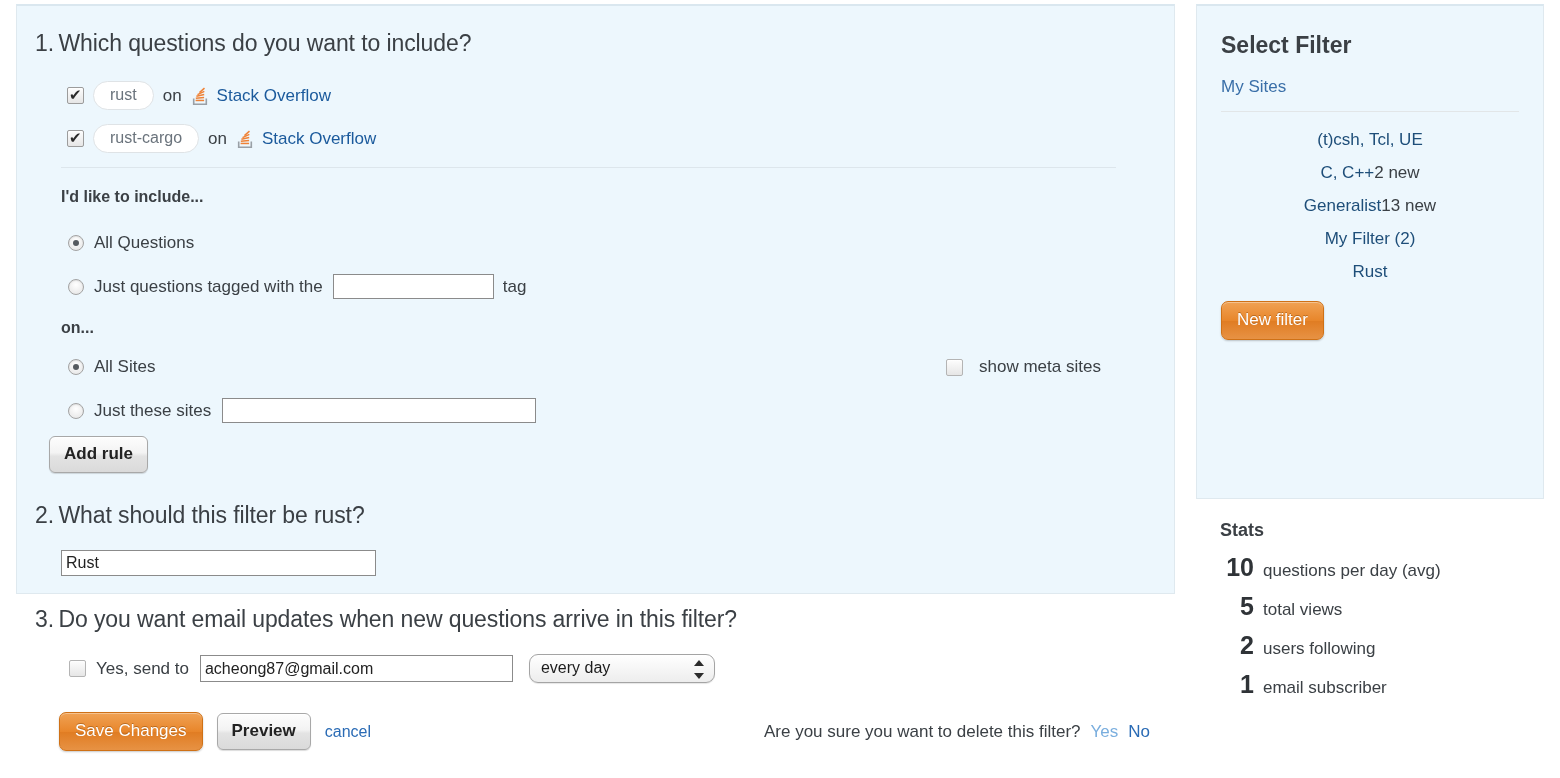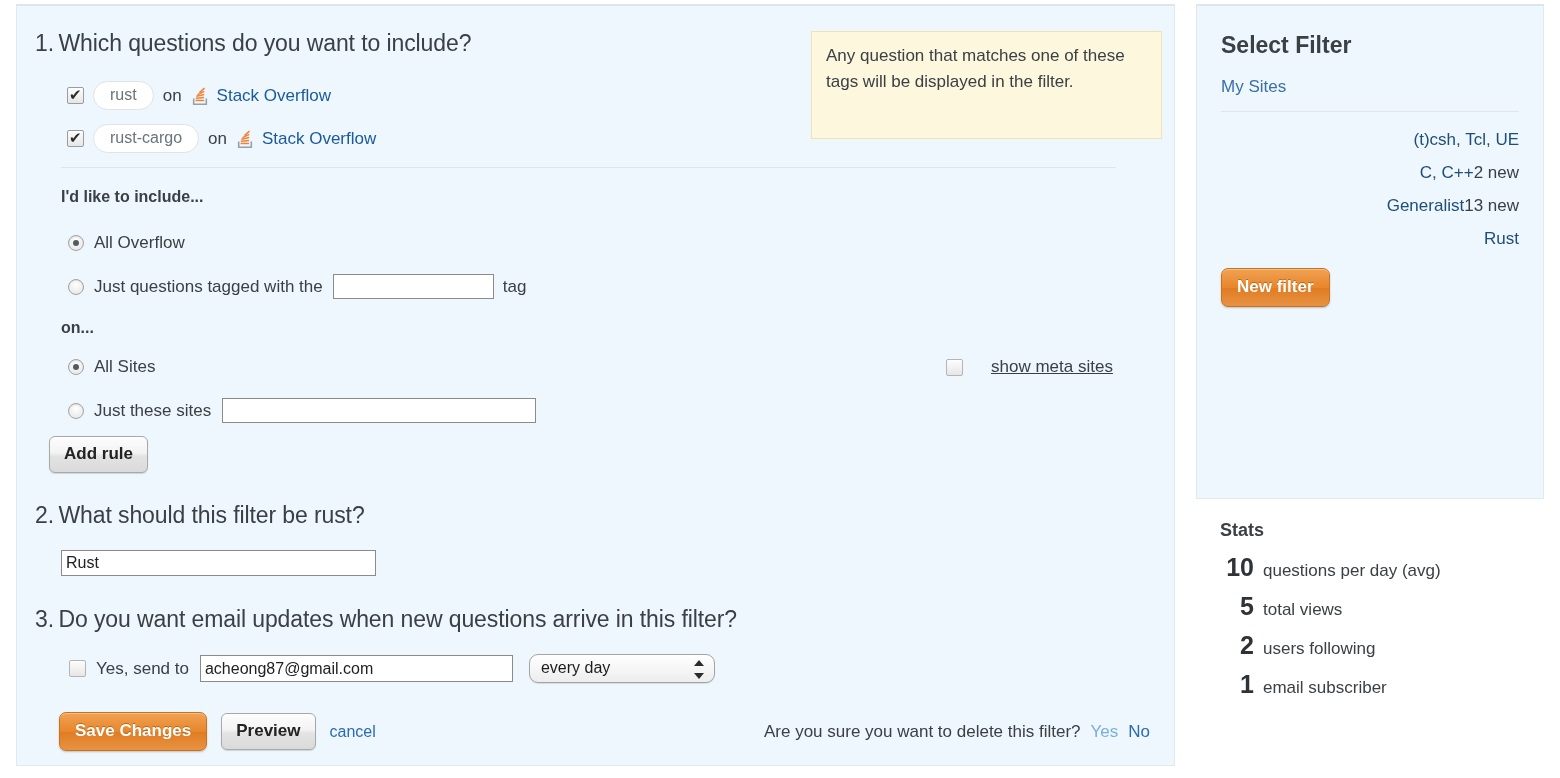--- a/index.html
+++ b/index.html
@@ -14,21 +14,21 @@
     width: 1560px;
     height: 778px;
     background: #ffffff;
     overflow: hidden;
   }
 
   
   .panel-main {
     position: absolute;
     left: 16px; top: 4px;
-    width: 1159px; height: 762px;
+    width: 1159px; height: 590px;
     background: #edf7fd;
     border: 1px solid #dfe9ef;
     border-top: 2px solid #dae7ef;
   }
 
   .q-heading {
     font-size: 23px;
     color: #3b4045;
     font-weight: 400;
     letter-spacing: -0.1px;
@@ -132,21 +132,21 @@
     cursor: pointer;
     box-shadow: 0 1px 1px rgba(0,0,0,.14), 0 1px 0 #fff inset;
   }
   .btn-orange {
     background: linear-gradient(#f0a254 0%, #e8862b 50%, #e07c22 51%, #e79244 100%);
     border: 1px solid #cf7116;
     border-radius: 7px;
     color: #ffffff;
     font-family: "Liberation Sans", sans-serif;
     font-size: 17px;
-    font-weight: bold;
+    font-weight: normal;
     padding: 8px 15px 9px;
     cursor: pointer;
     text-shadow: 0 -1px 0 rgba(120,60,0,.45);
     box-shadow: 0 1px 2px rgba(0,0,0,.22), 0 1px 0 rgba(255,255,255,.35) inset;
   }
 
   .link { color: #2a6bb5; font-size: 16px; text-decoration: none; cursor: pointer; }
 
   
   .tooltip-box {
@@ -208,21 +208,21 @@
   }
   .sb-link {
     display: block;
     font-size: 17px; color: #3a6fa8;
     text-decoration: none;
     margin-bottom: 14px;
     cursor: pointer;
   }
   .sb-hr { height: 1px; background: #e2e6e8; margin: 12px 0 18px 0; }
   .filter-row {
-    display: flex; justify-content: flex-end; align-items: baseline;
+    display: flex; justify-content: center; align-items: baseline;
     margin-bottom: 13px;
   }
   .filter-name { font-size: 17px; color: #1e4e79; text-decoration: none; cursor: pointer; }
   .filter-new { font-size: 17px; color: #3b4045; }
 
   .panel-stats {
     position: absolute;
     left: 1196px; top: 520px;
     width: 348px;
     padding: 0 24px;
@@ -285,40 +285,40 @@
       </span>
       <a class="so-link" href="#">Stack Overflow</a>
     </div>
 
     <div class="hr" style="position:absolute;left:44px;top:161px;width:1055px;"></div>
 
     <div class="sub-head" style="position:absolute;left:44px;top:182px;">I'd like to include...</div>
 
     <div class="radio-row" style="position:absolute;left:51px;top:227px;">
       <span class="rb on"></span>
-      <span class="radio-label">All Overflow</span>
+      <span class="radio-label">All Questions</span>
     </div>
 
     <div class="radio-row" style="position:absolute;left:51px;top:268px;">
       <span class="rb"></span>
       <span class="radio-label">Just questions tagged with the</span>
       <input class="txt" style="width: 161px; height: 25px; margin: 0px 9px 0px 10px;" placeholder="">
       <span class="radio-label" style="margin-left:0;">tag</span>
     </div>
 
     <div class="sub-head" style="position:absolute;left:44px;top:313px;">on...</div>
 
     <div class="radio-row" style="position:absolute;left:51px;top:351px;">
       <span class="rb on"></span>
       <span class="radio-label">All Sites</span>
     </div>
 
     <div style="position:absolute;left:929px;top:351px;display:flex;align-items:center;gap:12px;">
       <span class="cb" style="border-color:#b4b4b4;"></span>
-      <span class="radio-label" style="margin-left:16px;text-decoration:underline;">show meta sites</span>
+      <span class="radio-label" style="margin-left:4px;">show meta sites</span>
     </div>
 
     <div class="radio-row" style="position:absolute;left:51px;top:392px;">
       <span class="rb"></span>
       <span class="radio-label">Just these sites</span>
       <input class="txt" style="width: 314px; height: 25px; margin-left: 11px;" placeholder="">
     </div>
 
     <button class="btn-grey" style="position:absolute;left:32px;top:430px;">Add rule</button>
 
@@ -351,41 +351,44 @@
       <button class="btn-grey">Preview</button>
       <a class="link" href="#">cancel</a>
     </div>
 
     <div style="position:absolute;right:24px;top:716px;display:flex;align-items:baseline;gap:10px;">
       <span style="font-size:17px;color:#3b4045;">Are you sure you want to delete this filter?</span>
       <a class="link" style="color:#7aaede;font-size:17px;" href="#">Yes</a>
       <a class="link" style="color:#2a6bb5;font-size:17px;" href="#">No</a>
     </div>
 
-    <div class="tooltip-box">Any question that matches one of these tags will be displayed in the filter.</div>
   </div>
 
   <div class="panel-filters">
     <div class="sb-title">Select Filter</div>
 
     <a class="sb-link" href="#">My Sites</a>
 
     <div class="sb-hr"></div>
 
     <div class="filter-row">
       <a class="filter-name" href="#">(t)csh, Tcl, UE</a>
       <span class="filter-new"></span>
     </div>
     <div class="filter-row">
       <a class="filter-name" href="#">C, C++</a>
       <span class="filter-new">2 new</span>
     </div>
     <div class="filter-row">
       <a class="filter-name" href="#">Generalist</a>
       <span class="filter-new">13 new</span>
+    </div>
+    <div class="filter-row">
+      <a class="filter-name" href="#">My Filter (2)</a>
+      <span class="filter-new"></span>
     </div>
     <div class="filter-row">
       <a class="filter-name" href="#">Rust</a>
       <span class="filter-new"></span>
     </div>
 
     <button class="btn-orange" style="margin-top:6px;">New filter</button>
   </div>
 
   <div class="panel-stats">

